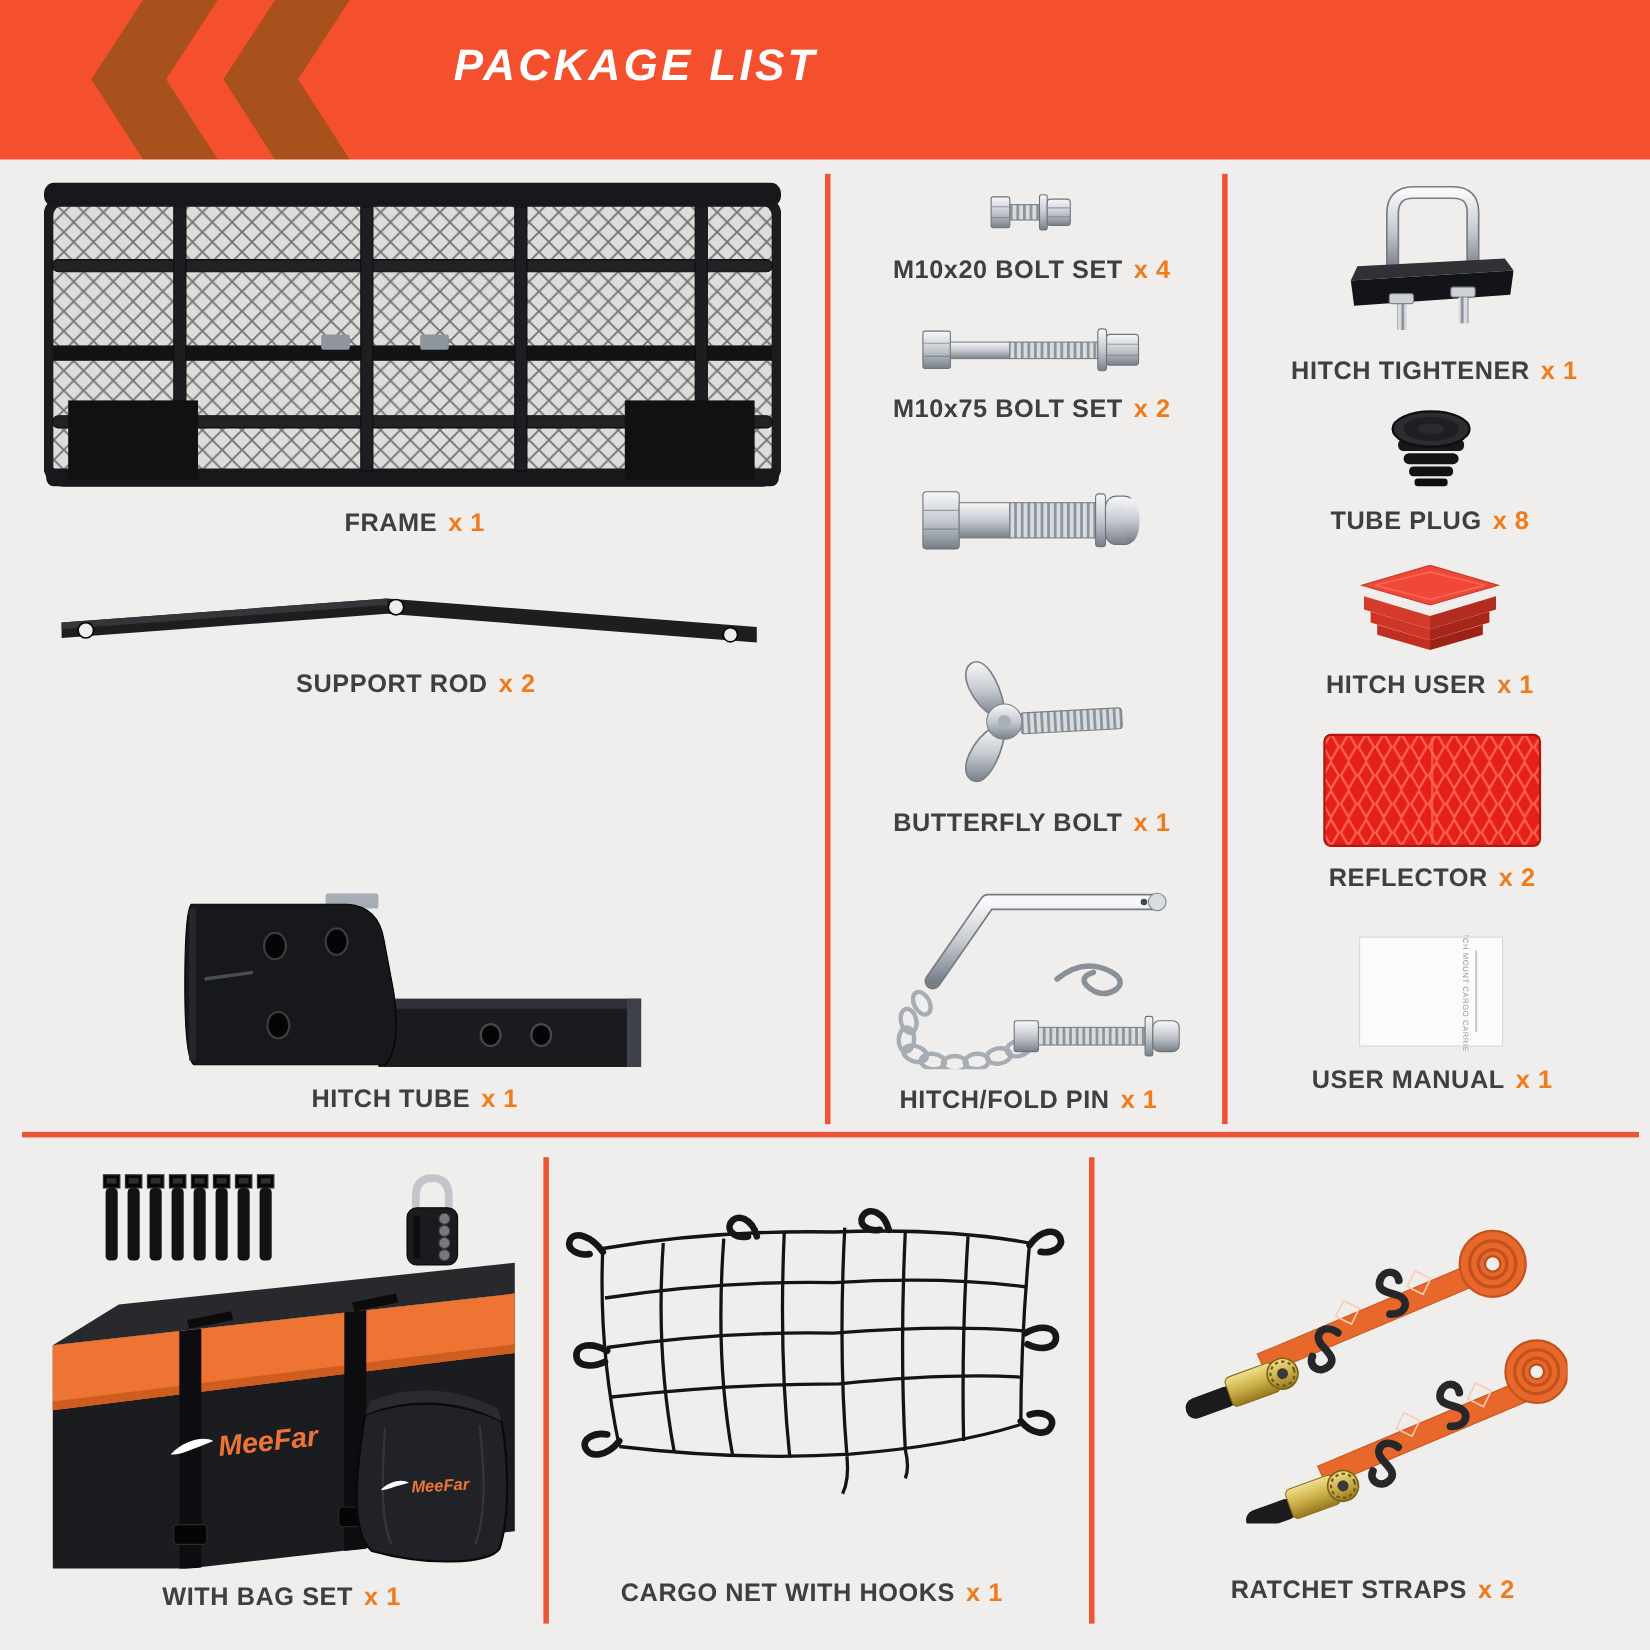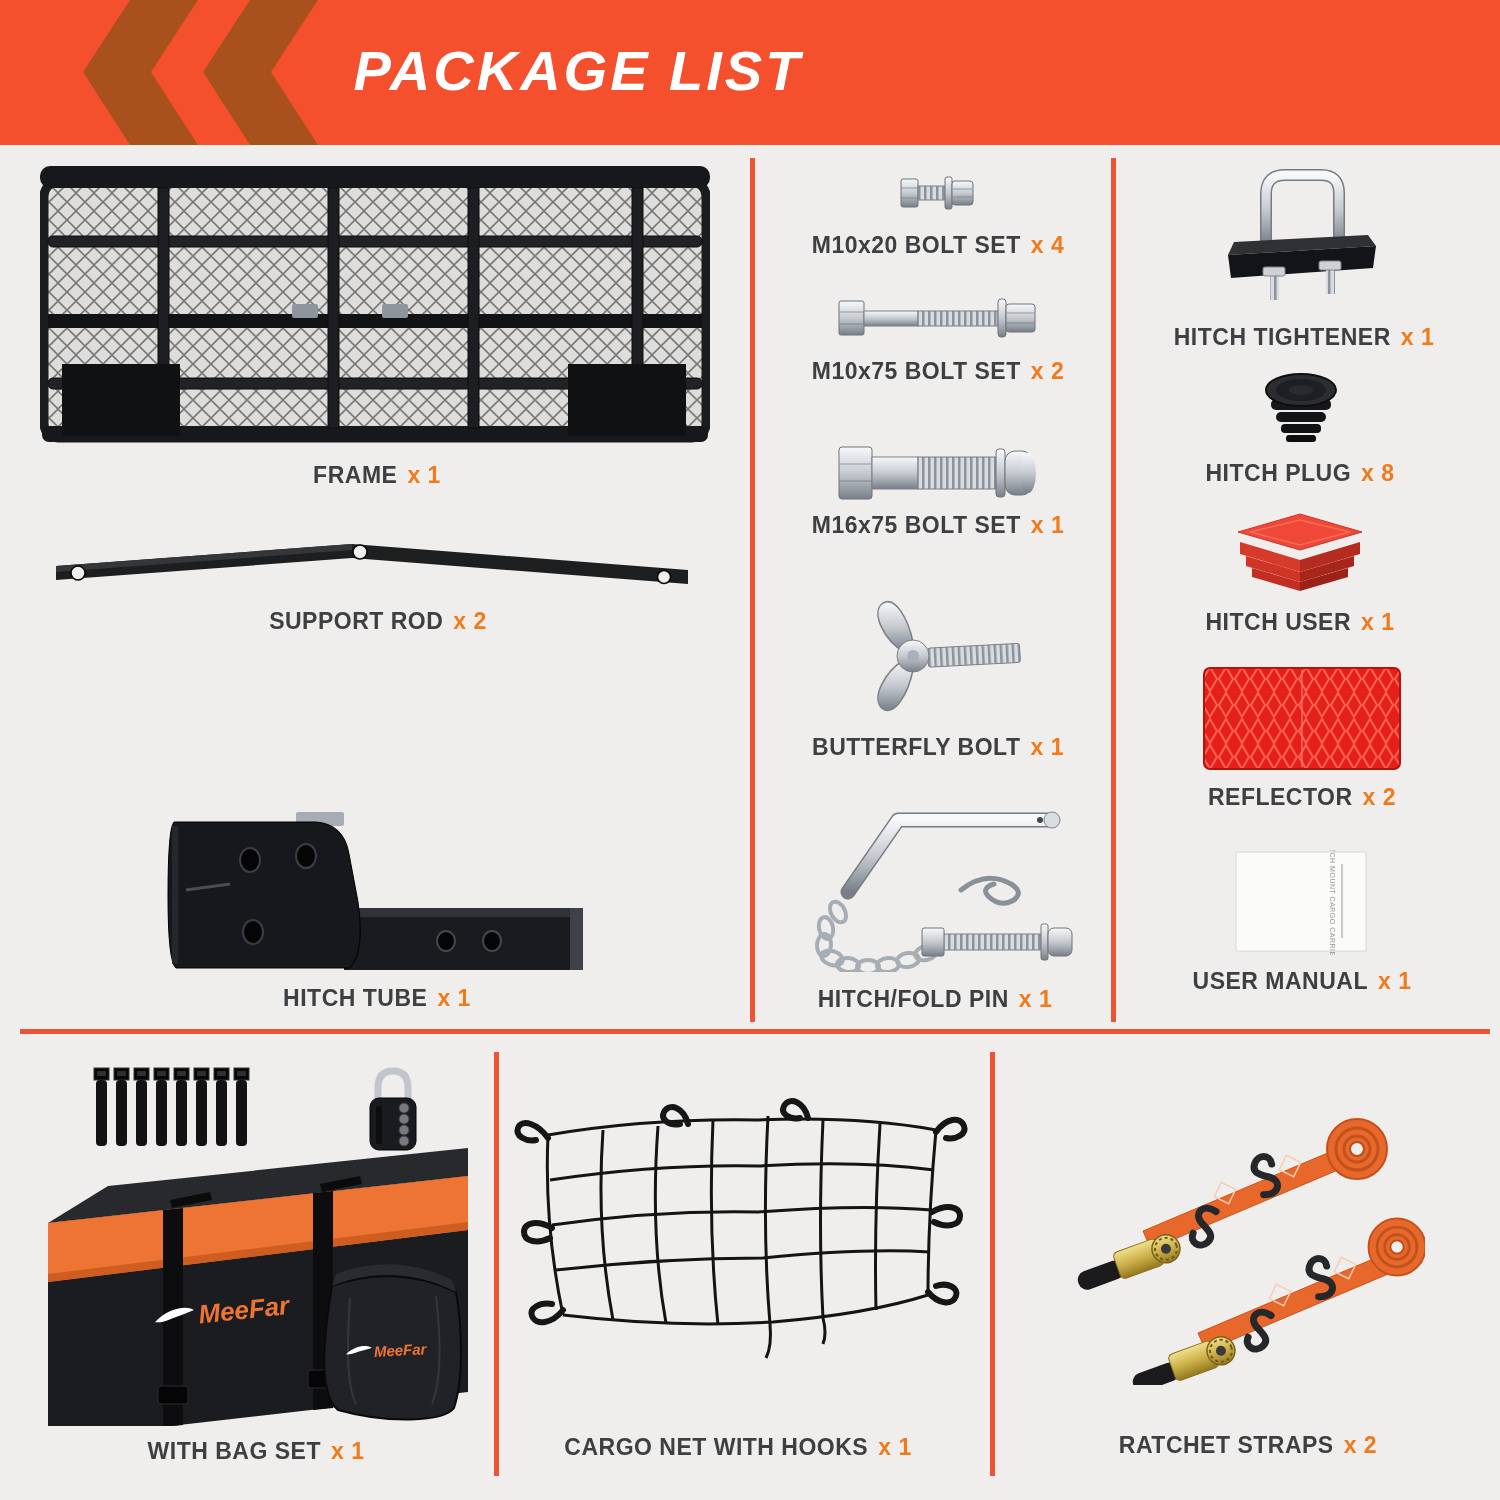--- a/index.html
+++ b/index.html
@@ -2,21 +2,21 @@
 <html><head>
 <meta charset="utf-8">
 <style>
   html,body{margin:0;padding:0;background:#d8d8d8;}
   .canvas{position:relative;width:1500px;height:1500px;background:#efeeec;overflow:hidden;
           font-family:"Liberation Sans",sans-serif;}
   .banner{position:absolute;left:0;top:0;width:1500px;height:145px;background:#f5502e;}
   .chev{position:absolute;top:0;width:116px;height:145px;background:#a9511c;
         clip-path:polygon(47px 0,0 72px,47px 145px,115px 145px,68px 72px,115px 0);}
   .title{position:absolute;left:578px;top:38px;transform:translateX(-50%);
-         font-size:56px;font-weight:bold;font-style:italic;letter-spacing:3px;
+         font-size:40px;font-weight:bold;font-style:italic;letter-spacing:3px;
          color:#ffffff;white-space:nowrap;}
   .vline,.hline{position:absolute;background:#ed5434;}
   .item{position:absolute;}
   .label{position:absolute;transform:translateX(-50%);white-space:nowrap;
          font-weight:bold;font-size:23px;letter-spacing:.5px;color:#3d3f42;}
   .label .count{color:#ef7b1c;margin-left:10px;}
   svg{display:block;}
 </style>
 </head>
 <body>
@@ -172,23 +172,20 @@
     <svg width="200" height="66" viewBox="0 0 200 66">
       <rect x="1" y="7" width="33" height="52" rx="3" fill="url(#met)" stroke="#6f747b"></rect>
       <line x1="1" y1="24" x2="34" y2="24" stroke="#949aa1"></line>
       <line x1="1" y1="41" x2="34" y2="41" stroke="#82888f"></line>
       <rect x="34" y="17" width="46" height="32" fill="url(#met)" stroke="#7b8087"></rect>
       <rect x="80" y="17" width="78" height="32" fill="url(#thr)" stroke="#7b8087"></rect>
       <rect x="158" y="9" width="9" height="48" rx="3" fill="url(#met)" stroke="#6f747b"></rect>
       <rect x="167" y="11" width="27" height="44" rx="10" fill="url(#met)" stroke="#6f747b"></rect>
       <ellipse cx="190" cy="33" rx="8" ry="20" fill="url(#met)"></ellipse>
     </svg>
-    <div class="label" style="left:100px;top:72px">
-      <span>M16x75 BOLT SET</span><span class="count">x 1</span>
-    </div>
   </div>
 
   <div class="item" style="left:850px;top:596px">
     <svg width="175" height="118" viewBox="0 0 175 118">
       <rect x="78" y="50" width="92" height="19" rx="3" fill="url(#thr)" stroke="#7b8087" transform="rotate(-3 120 60)"></rect>
       <path d="M54,56 C34,44 20,16 33,7 C45,0 58,22 63,46 Z" fill="url(#met)" stroke="#7b8087" stroke-width="1.5"></path>
       <path d="M54,64 C34,76 20,104 33,113 C45,120 58,98 63,74 Z" fill="url(#met)" stroke="#7b8087" stroke-width="1.5"></path>
       <circle cx="63" cy="60" r="16" fill="url(#met)" stroke="#7b8087"></circle>
       <circle cx="63" cy="60" r="6" fill="#aab0b7"></circle>
     </svg>
@@ -245,21 +242,21 @@
     <svg width="76" height="74" viewBox="0 0 76 74">
       <rect x="8" y="28" width="60" height="11" rx="5" fill="#161719"></rect>
       <rect x="13" y="41" width="50" height="10" rx="5" fill="#131416"></rect>
       <rect x="18" y="53" width="40" height="9" rx="4" fill="#101113"></rect>
       <rect x="23" y="64" width="30" height="7" rx="3" fill="#0d0e10"></rect>
       <ellipse cx="38" cy="19" rx="35" ry="16" fill="#2c2d30" stroke="#0e0e10" stroke-width="2"></ellipse>
       <ellipse cx="38" cy="19" rx="25" ry="11" fill="#1e1f22"></ellipse>
       <ellipse cx="38" cy="19" rx="12" ry="5" fill="#2a2b2e"></ellipse>
     </svg>
     <div class="label" style="left:37px;top:89px">
-      <span>HITCH PLUG</span><span class="count">x 8</span>
+      <span>TUBE PLUG</span><span class="count">x 8</span>
     </div>
   </div>
 
   <div class="item" style="left:1228px;top:512px">
     <svg width="144" height="82" viewBox="0 0 144 82">
       <polygon points="24,56 72,70 72,79 24,65" fill="#c22f22"></polygon>
       <polygon points="72,70 120,56 120,65 72,79" fill="#9c2217"></polygon>
       <polygon points="18,44 72,60 72,70 18,54" fill="#cf3526"></polygon>
       <polygon points="72,60 126,44 126,54 72,70" fill="#a82619"></polygon>
       <polygon points="12,30 72,48 72,60 12,42" fill="#d63a2b"></polygon>

